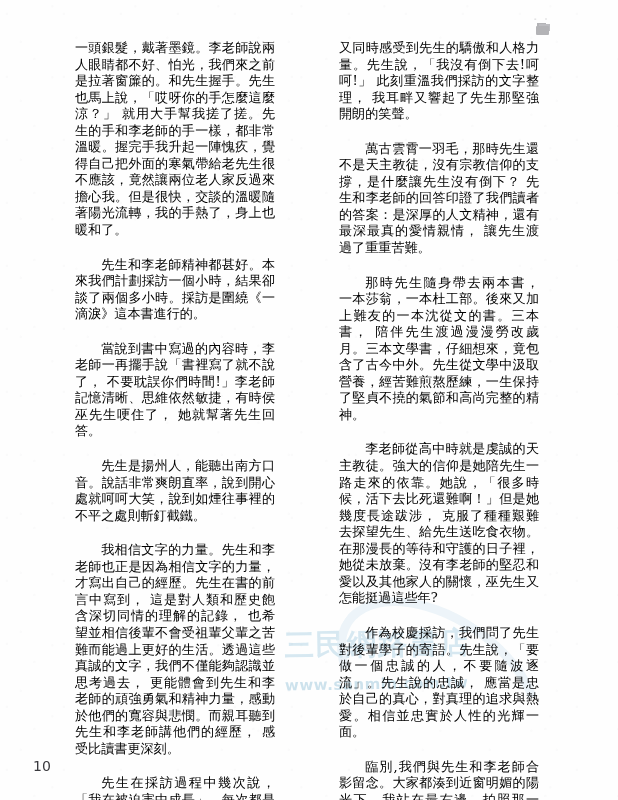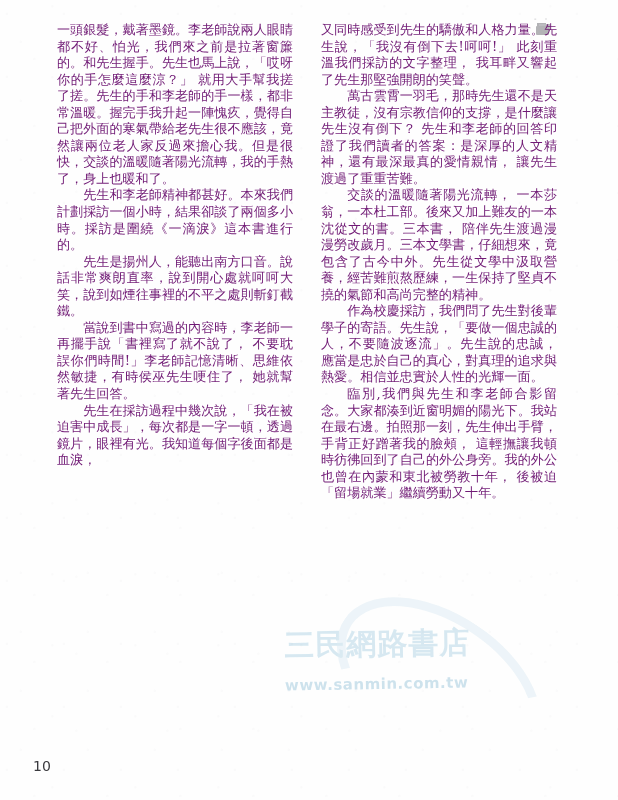--- a/index.html
+++ b/index.html
@@ -113,24 +113,24 @@
   .column {
     position: absolute;
     top: 22px;
     width: 236px;
     z-index: 4;
   }
   #column-left  { left: 57px; }
   #column-right { left: 321px; }
 
   .para {
-    margin: 0;
+    margin: 18px;
     font-size: 13.1px;
     line-height: 16.55px;
-    color: #701a75;
+    color: #000000;
     text-align: justify;
     text-justify: inter-character;
     letter-spacing: 0;
     word-break: break-all;
     text-indent: 0;
     -webkit-font-smoothing: none;
   }
   .para.indent { text-indent: 2em; }
 
   
@@ -156,29 +156,31 @@
   </div>
 
   <div id="scan-artifact">
     <div class="art-dashes">- -</div>
     <div class="art-blob"></div>
   </div>
 
   <div class="column" id="column-left">
       <p class="para">一頭銀髮，戴著墨鏡。李老師說兩人眼睛都不好、怕光，我們來之前是拉著窗簾的。和先生握手。先生也馬上說，「哎呀你的手怎麼這麼涼？」 就用大手幫我搓了搓。先生的手和李老師的手一樣，都非常溫暖。握完手我升起一陣愧疚，覺得自己把外面的寒氣帶給老先生很不應該，竟然讓兩位老人家反過來擔心我。但是很快，交談的溫暖隨著陽光流轉，我的手熱了，身上也暖和了。</p>
       <p class="para indent">先生和李老師精神都甚好。本來我們計劃採訪一個小時，結果卻談了兩個多小時。採訪是圍繞《一滴淚》這本書進行的。</p>
+      <p class="para indent">當說到書中寫過的內容時，李老師一再擺手說「書裡寫了就不說了， 不要耽誤你們時間!」李老師記憶清晰、思維依然敏捷，有時侯巫先生哽住了， 她就幫著先生回答。</p>
       <p class="para indent">先生是揚州人，能聽出南方口音。說話非常爽朗直率，說到開心處就呵呵大笑，說到如煙往事裡的不平之處則斬釘截鐵。</p>
-      <p class="para indent">當說到書中寫過的內容時，李老師一再擺手說「書裡寫了就不說了， 不要耽誤你們時間!」李老師記憶清晰、思維依然敏捷，有時侯巫先生哽住了， 她就幫著先生回答。</p>
+      <p class="para indent">我相信文字的力量。先生和李老師也正是因為相信文字的力量，才寫出自己的經歷。先生在書的前言中寫到， 這是對人類和歷史飽含深切同情的理解的記錄， 也希望並相信後輩不會受祖輩父輩之苦難而能過上更好的生活。透過這些真誠的文字，我們不僅能夠認識並思考過去， 更能體會到先生和李老師的頑強勇氣和精神力量，感動於他們的寬容與悲憫。而親耳聽到先生和李老師講他們的經歷， 感受比讀書更深刻。</p>
       <p class="para indent">先生在採訪過程中幾次說，「我在被迫害中成長」，每次都是一字一頓，透過鏡片，眼裡有光。我知道每個字後面都是血淚，</p>
     </div>
 
   <div class="column" id="column-right">
       <p class="para">又同時感受到先生的驕傲和人格力量。先生說，「我沒有倒下去!呵呵!」 此刻重溫我們採訪的文字整理， 我耳畔又響起了先生那堅強開朗的笑聲。</p>
       <p class="para indent">萬古雲霄一羽毛，那時先生還不是天主教徒，沒有宗教信仰的支撐，是什麼讓先生沒有倒下？ 先生和李老師的回答印證了我們讀者的答案：是深厚的人文精神，還有最深最真的愛情親情， 讓先生渡過了重重苦難。</p>
-      <p class="para indent">交談的溫暖隨著陽光流轉， 一本莎翁，一本杜工部。後來又加上難友的一本沈從文的書。三本書， 陪伴先生渡過漫漫勞改歲月。三本文學書，仔細想來，竟包含了古今中外。先生從文學中汲取營養，經苦難煎熬歷練，一生保持了堅貞不撓的氣節和高尚完整的精神。</p>
+      <p class="para indent">那時先生隨身帶去兩本書， 一本莎翁，一本杜工部。後來又加上難友的一本沈從文的書。三本書， 陪伴先生渡過漫漫勞改歲月。三本文學書，仔細想來，竟包含了古今中外。先生從文學中汲取營養，經苦難煎熬歷練，一生保持了堅貞不撓的氣節和高尚完整的精神。</p>
+      <p class="para indent">李老師從高中時就是虔誠的天主教徒。強大的信仰是她陪先生一路走來的依靠。她說，「很多時候，活下去比死還難啊！」但是她幾度長途跋涉， 克服了種種艱難去探望先生、給先生送吃食衣物。在那漫長的等待和守護的日子裡， 她從未放棄。沒有李老師的堅忍和愛以及其他家人的關懷，巫先生又怎能挺過這些年?</p>
       <p class="para indent">作為校慶採訪，我們問了先生對後輩學子的寄語。先生說，「要做一個忠誠的人，不要隨波逐流」。先生說的忠誠， 應當是忠於自己的真心，對真理的追求與熱愛。相信並忠實於人性的光輝一面。</p>
       <p class="para indent">臨別,我們與先生和李老師合影留念。大家都湊到近窗明媚的陽光下。我站在最右邊。拍照那一刻，先生伸出手臂，手背正好蹭著我的臉頰， 這輕撫讓我頓時彷彿回到了自己的外公身旁。我的外公也曾在內蒙和東北被勞教十年， 後被迫「留場就業」繼續勞動又十年。</p>
     </div>
 
   <div id="page-number">10</div>
 
   <div id="scan-noise"></div>
 </div>
 
 </body></html>

